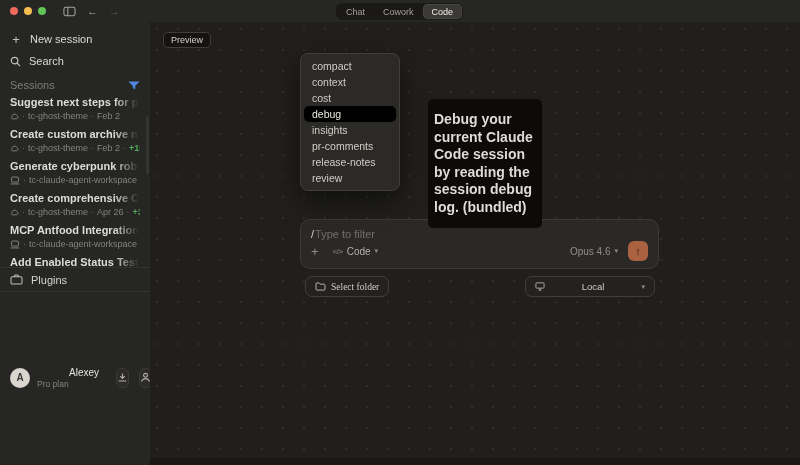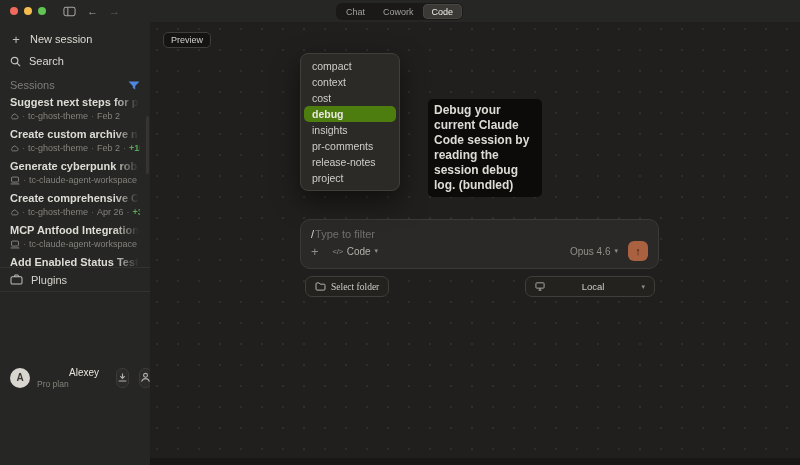--- a/index.html
+++ b/index.html
@@ -51,23 +51,23 @@
   .user-spacer { flex:1; }
   .sq-btn { width:20px; height:20px; border-radius:6px; border:1px solid #3c3a37; background:#2c2b29; display:flex; align-items:center; justify-content:center; color:#b3b1ab; cursor:pointer; margin-left:3px; }
   .updown { display:flex; flex-direction:column; align-items:center; color:#9a9893; margin-left:4px; cursor:pointer; }
 
   
   .preview-badge { position:absolute; left:13px; top:10px; background:#151413; border:1px solid #403e3a; border-radius:5px;
     padding:2px 7px; font-size:9px; color:#d2d0ca; z-index:5; }
   .cmd-menu { position:absolute; left:150px; top:31px; width:100px; background:#2b2a27; border:1px solid #413f3b; border-radius:8px;
     padding:4px 3px; z-index:20; box-shadow:0 10px 26px rgba(0,0,0,.5); }
   .cmd-item { height:16px; line-height:16px; padding:0 8px; font-size:10.5px; color:#d0cec8; border-radius:5px; cursor:pointer; white-space:nowrap; }
-  .cmd-item.highlighted { background:#4d7c0f; color:#e9e7e1;font-weight:bold; }
-  .tooltip { position:absolute; left:278px; top:77px; width:114px; background:#0c0b0a; border-radius:5px; padding:4px 6px;
-    font-size:12px; font-weight:600; line-height:1.25; color:#dedcd6; z-index:25; }
+  .cmd-item.highlighted { background:#000000; color:#e9e7e1; }
+  .tooltip { position:absolute; left:278px; top:77px; width:114px; background:#0c0b0a; border-radius:5px; padding:12px 6px;
+    font-size:14px; font-weight:600; line-height:1.25; color:#dedcd6; z-index:25; }
 
   .composer { position:absolute; left:150px; top:197px; width:359px; height:50px; background:#2a2927; border:1px solid #3c3a36;
     border-radius:10px; padding:8px 10px 7px; display:flex; flex-direction:column; z-index:10; }
   .composer-input { font-size:11px; color:#716f6a; display:flex; align-items:center; gap:1px; cursor:text; }
   .typed { color:#d8d6d1; font-weight:400; }
   .composer-bar { margin-top:auto; display:flex; align-items:center; }
   .bar-plus { color:#8f8d88; font-size:13px; line-height:1; cursor:pointer; }
   .mode-chip { display:flex; align-items:center; gap:4px; margin-left:14px; color:#b3b1ab; font-size:10px; cursor:pointer; }
   .code-glyph { font-size:8px; color:#8f8d88; letter-spacing:-0.5px; }
   .chev { font-size:7px; color:#8f8d88; }
@@ -251,21 +251,21 @@
     <div class="preview-badge">Preview</div>
 
     <div class="cmd-menu">
         <div class="cmd-item">compact</div>
         <div class="cmd-item">context</div>
         <div class="cmd-item">cost</div>
         <div class="cmd-item highlighted">debug</div>
         <div class="cmd-item">insights</div>
         <div class="cmd-item">pr-comments</div>
         <div class="cmd-item">release-notes</div>
-        <div class="cmd-item">project</div>
+        <div class="cmd-item">review</div>
       </div>
 
     <div class="tooltip">Debug your current Claude Code session by reading the session debug log. (bundled)</div>
 
     <div class="composer">
       <div class="composer-input">
         <span class="typed">/</span>
         <span>Type to filter</span>
       </div>
       <div class="composer-bar">

